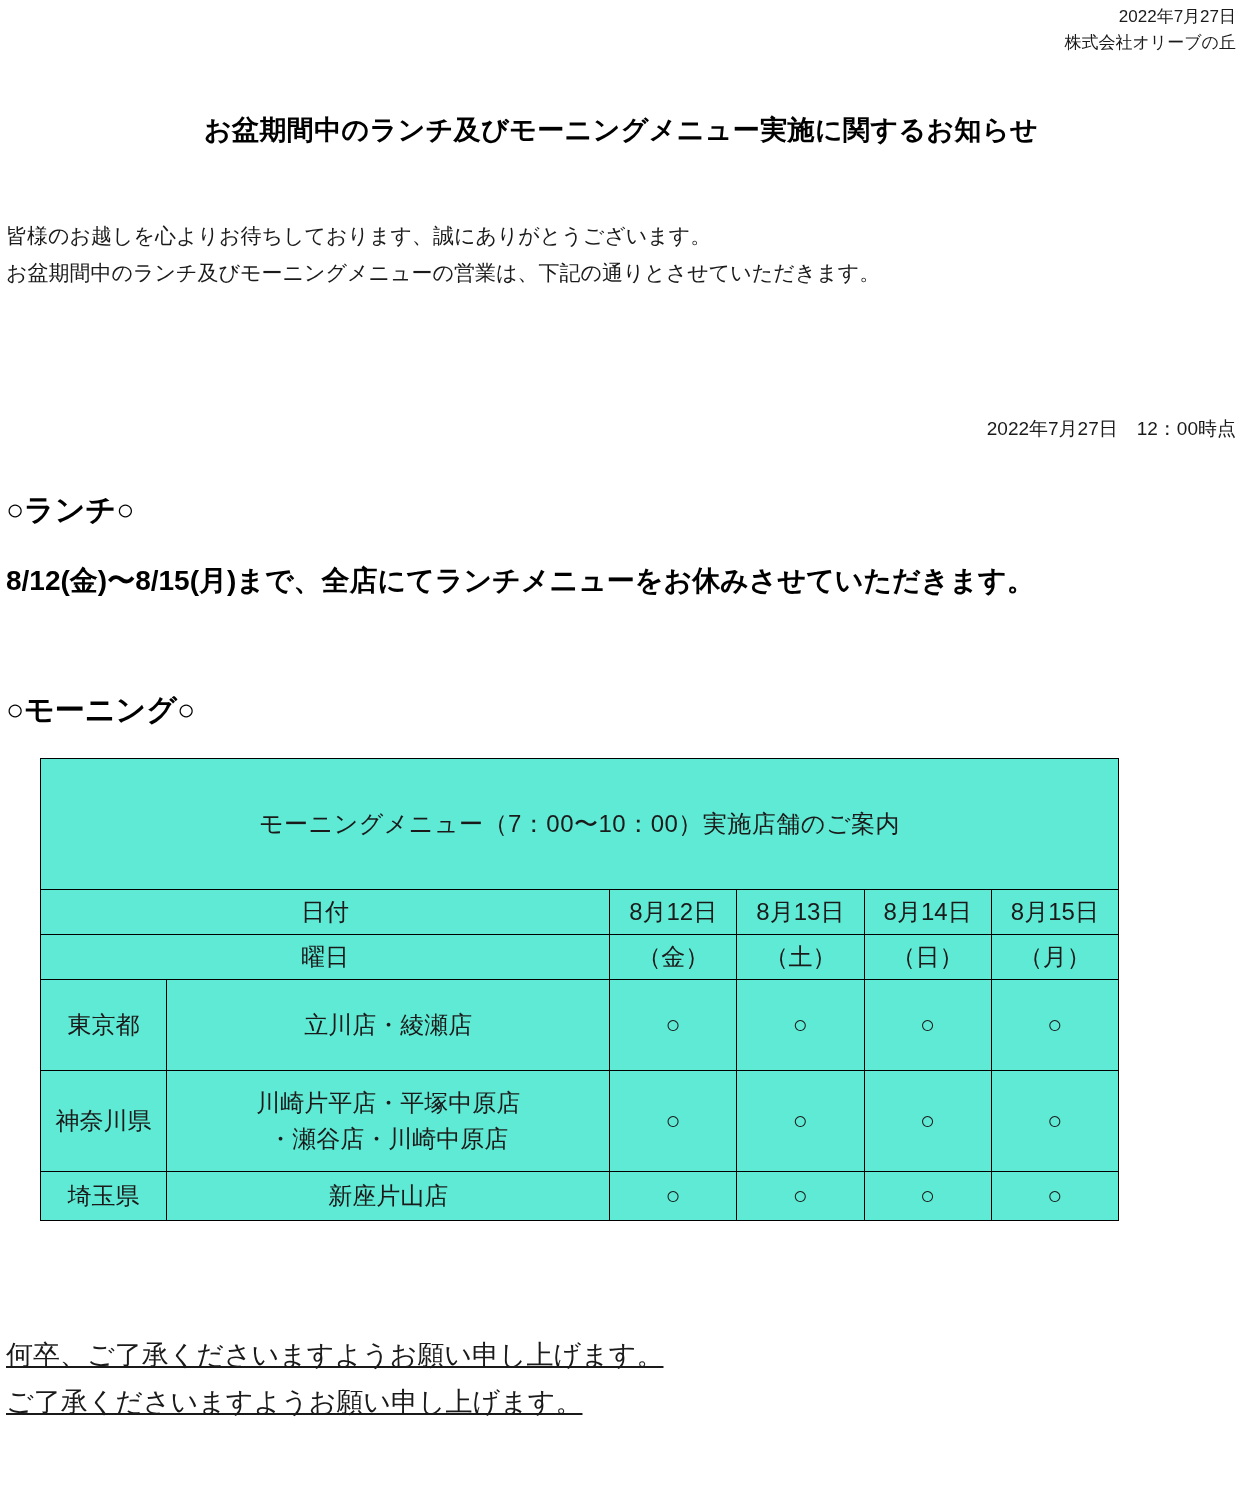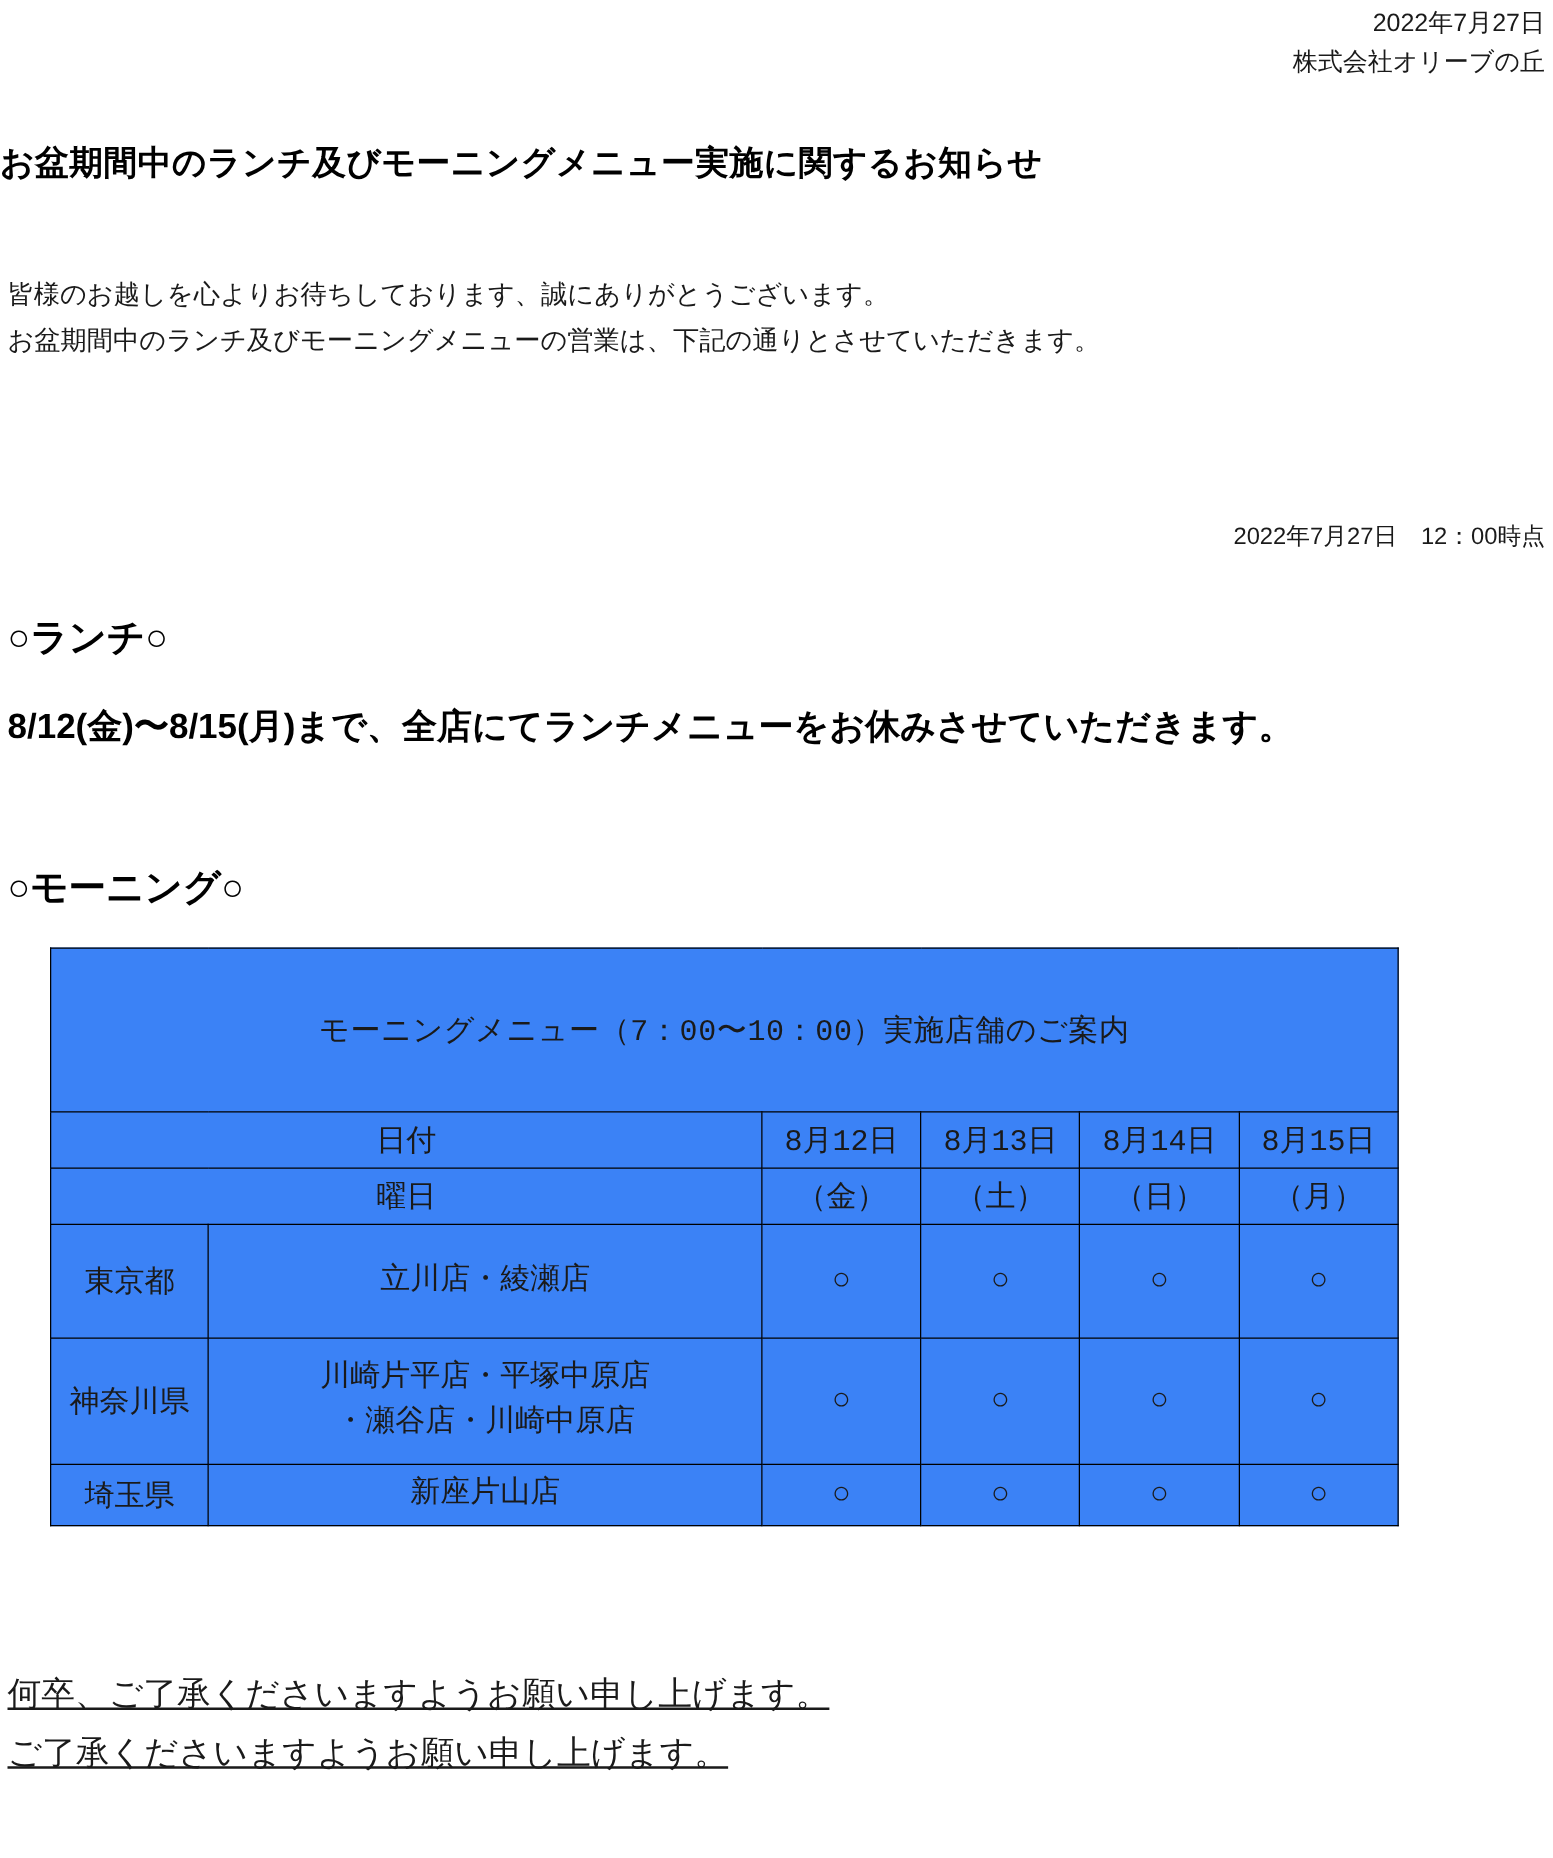--- a/index.html
+++ b/index.html
@@ -24,31 +24,32 @@
 
   
   .doc-header {
     position: absolute;
     top: 4px;
     right: 6px;
     text-align: right;
     line-height: 1.55;
   }
   .doc-header .line {
-    font-size: 20px;
+    font-size: 17px;
     color: #1a1a1a;
     white-space: nowrap;
   }
 
   
   .doc-title {
     position: absolute;
     top: 112px;
     left: 0;
     width: 1242px;
+    text-align: center;
     font-size: 27px;
     font-weight: bold;
     letter-spacing: 0.4px;
     color: #000000;
   }
 
   
   .intro {
     position: absolute;
     top: 218px;
@@ -98,22 +99,21 @@
   .schedule-table-wrap {
     position: absolute;
     left: 40px;
     top: 758px;
     width: 1079px;
   }
   table.schedule {
     border-collapse: collapse;
     table-layout: fixed;
     width: 1079px;
-    background: #3b82f6;
-    font-family: Liberation Mono, monospace;
+    background: #5eead4;
   }
   table.schedule td {
     border: 1.6px solid #000000;
     text-align: center;
     vertical-align: middle;
     font-size: 24px;
     color: #1a1a1a;
     padding: 0;
   }
   td.table-title {

